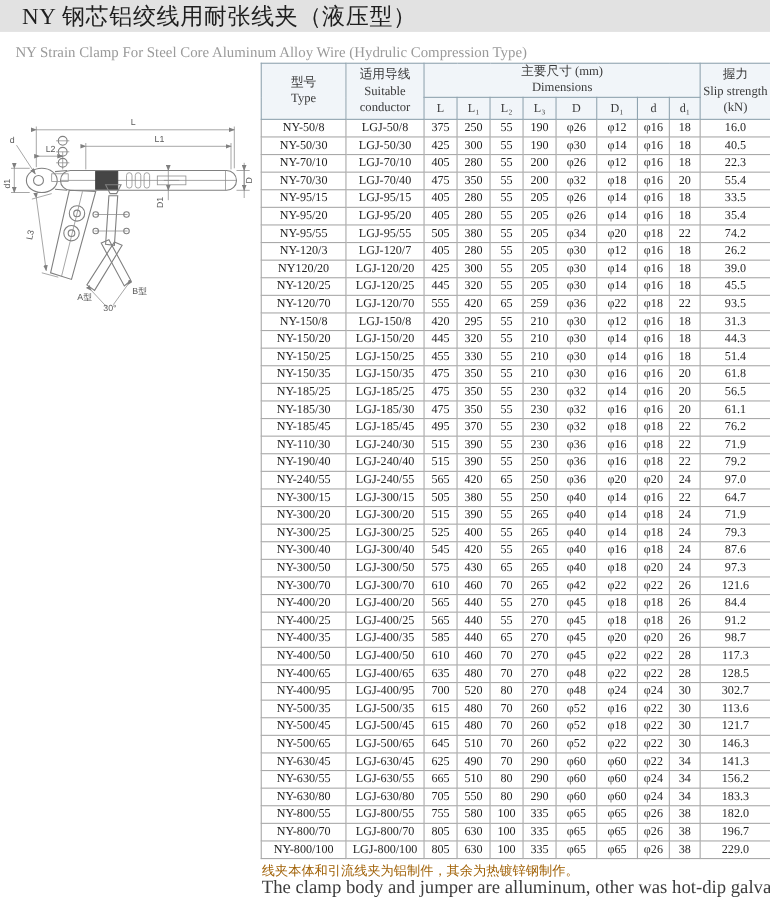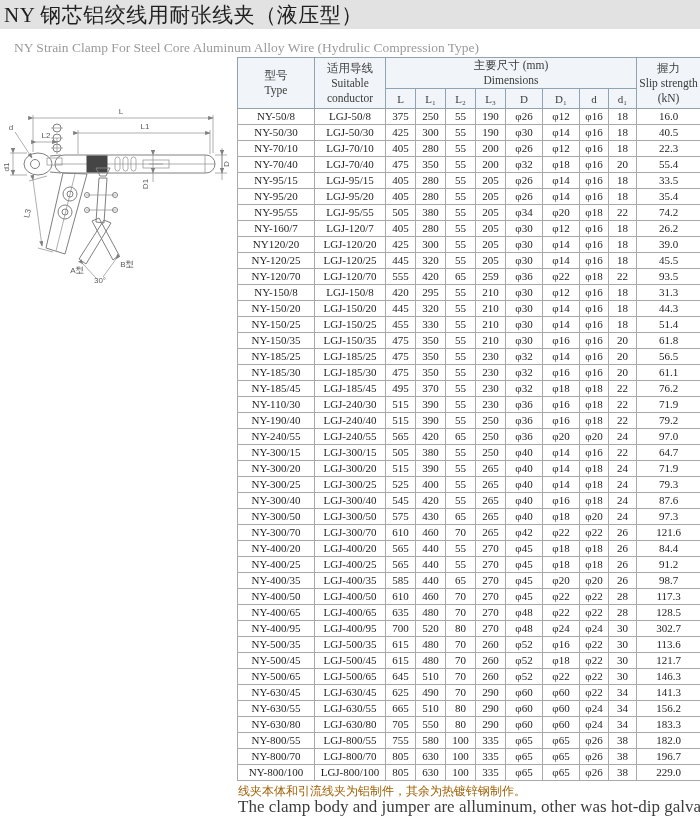--- a/index.html
+++ b/index.html
@@ -5,21 +5,21 @@
   html,body{margin:0;padding:0;}
   body{
     width:700px;height:831px;position:relative;background:#ffffff;
     font-family:"Liberation Serif", serif;color:#1f1f1f;overflow:hidden;
   }
   .title-bar{
     position:absolute;left:0;top:8;width:700px;height:29px;
     background:#e2e2e2;display:flex;align-items:center;
   }
   .title-bar .t{
-    font-size:21px;letter-spacing:0.5px;color:#1f1f1f;padding-left:4px;white-space:nowrap;
+    font-size:21px;letter-spacing:0.5px;color:#1f1f1f;padding-left:20px;white-space:nowrap;
   }
   .subtitle{
     position:absolute;left:4px;top:40px;font-size:13.5px;color:#9a9a9a;white-space:nowrap;margin-left:10px;
   }
   .diagram{position:absolute;left:3px;top:68px;width:228px;height:230px;}
   .spec-table{
     position:absolute;left:237px;top:57px;width:463px;
     border-collapse:collapse;table-layout:fixed;
   }
   .spec-table th,.spec-table td{
@@ -215,21 +215,21 @@
         <td>280</td>
         <td>55</td>
         <td>200</td>
         <td>φ26</td>
         <td>φ12</td>
         <td>φ16</td>
         <td>18</td>
         <td>22.3</td>
       </tr>
       <tr>
-        <td>NY-70/40</td>
+        <td>NY-70/30</td>
         <td>LGJ-70/40</td>
         <td>475</td>
         <td>350</td>
         <td>55</td>
         <td>200</td>
         <td>φ32</td>
         <td>φ18</td>
         <td>φ16</td>
         <td>20</td>
         <td>55.4</td>
@@ -267,21 +267,21 @@
         <td>380</td>
         <td>55</td>
         <td>205</td>
         <td>φ34</td>
         <td>φ20</td>
         <td>φ18</td>
         <td>22</td>
         <td>74.2</td>
       </tr>
       <tr>
-        <td>NY-160/7</td>
+        <td>NY-120/3</td>
         <td>LGJ-120/7</td>
         <td>405</td>
         <td>280</td>
         <td>55</td>
         <td>205</td>
         <td>φ30</td>
         <td>φ12</td>
         <td>φ16</td>
         <td>18</td>
         <td>26.2</td>

